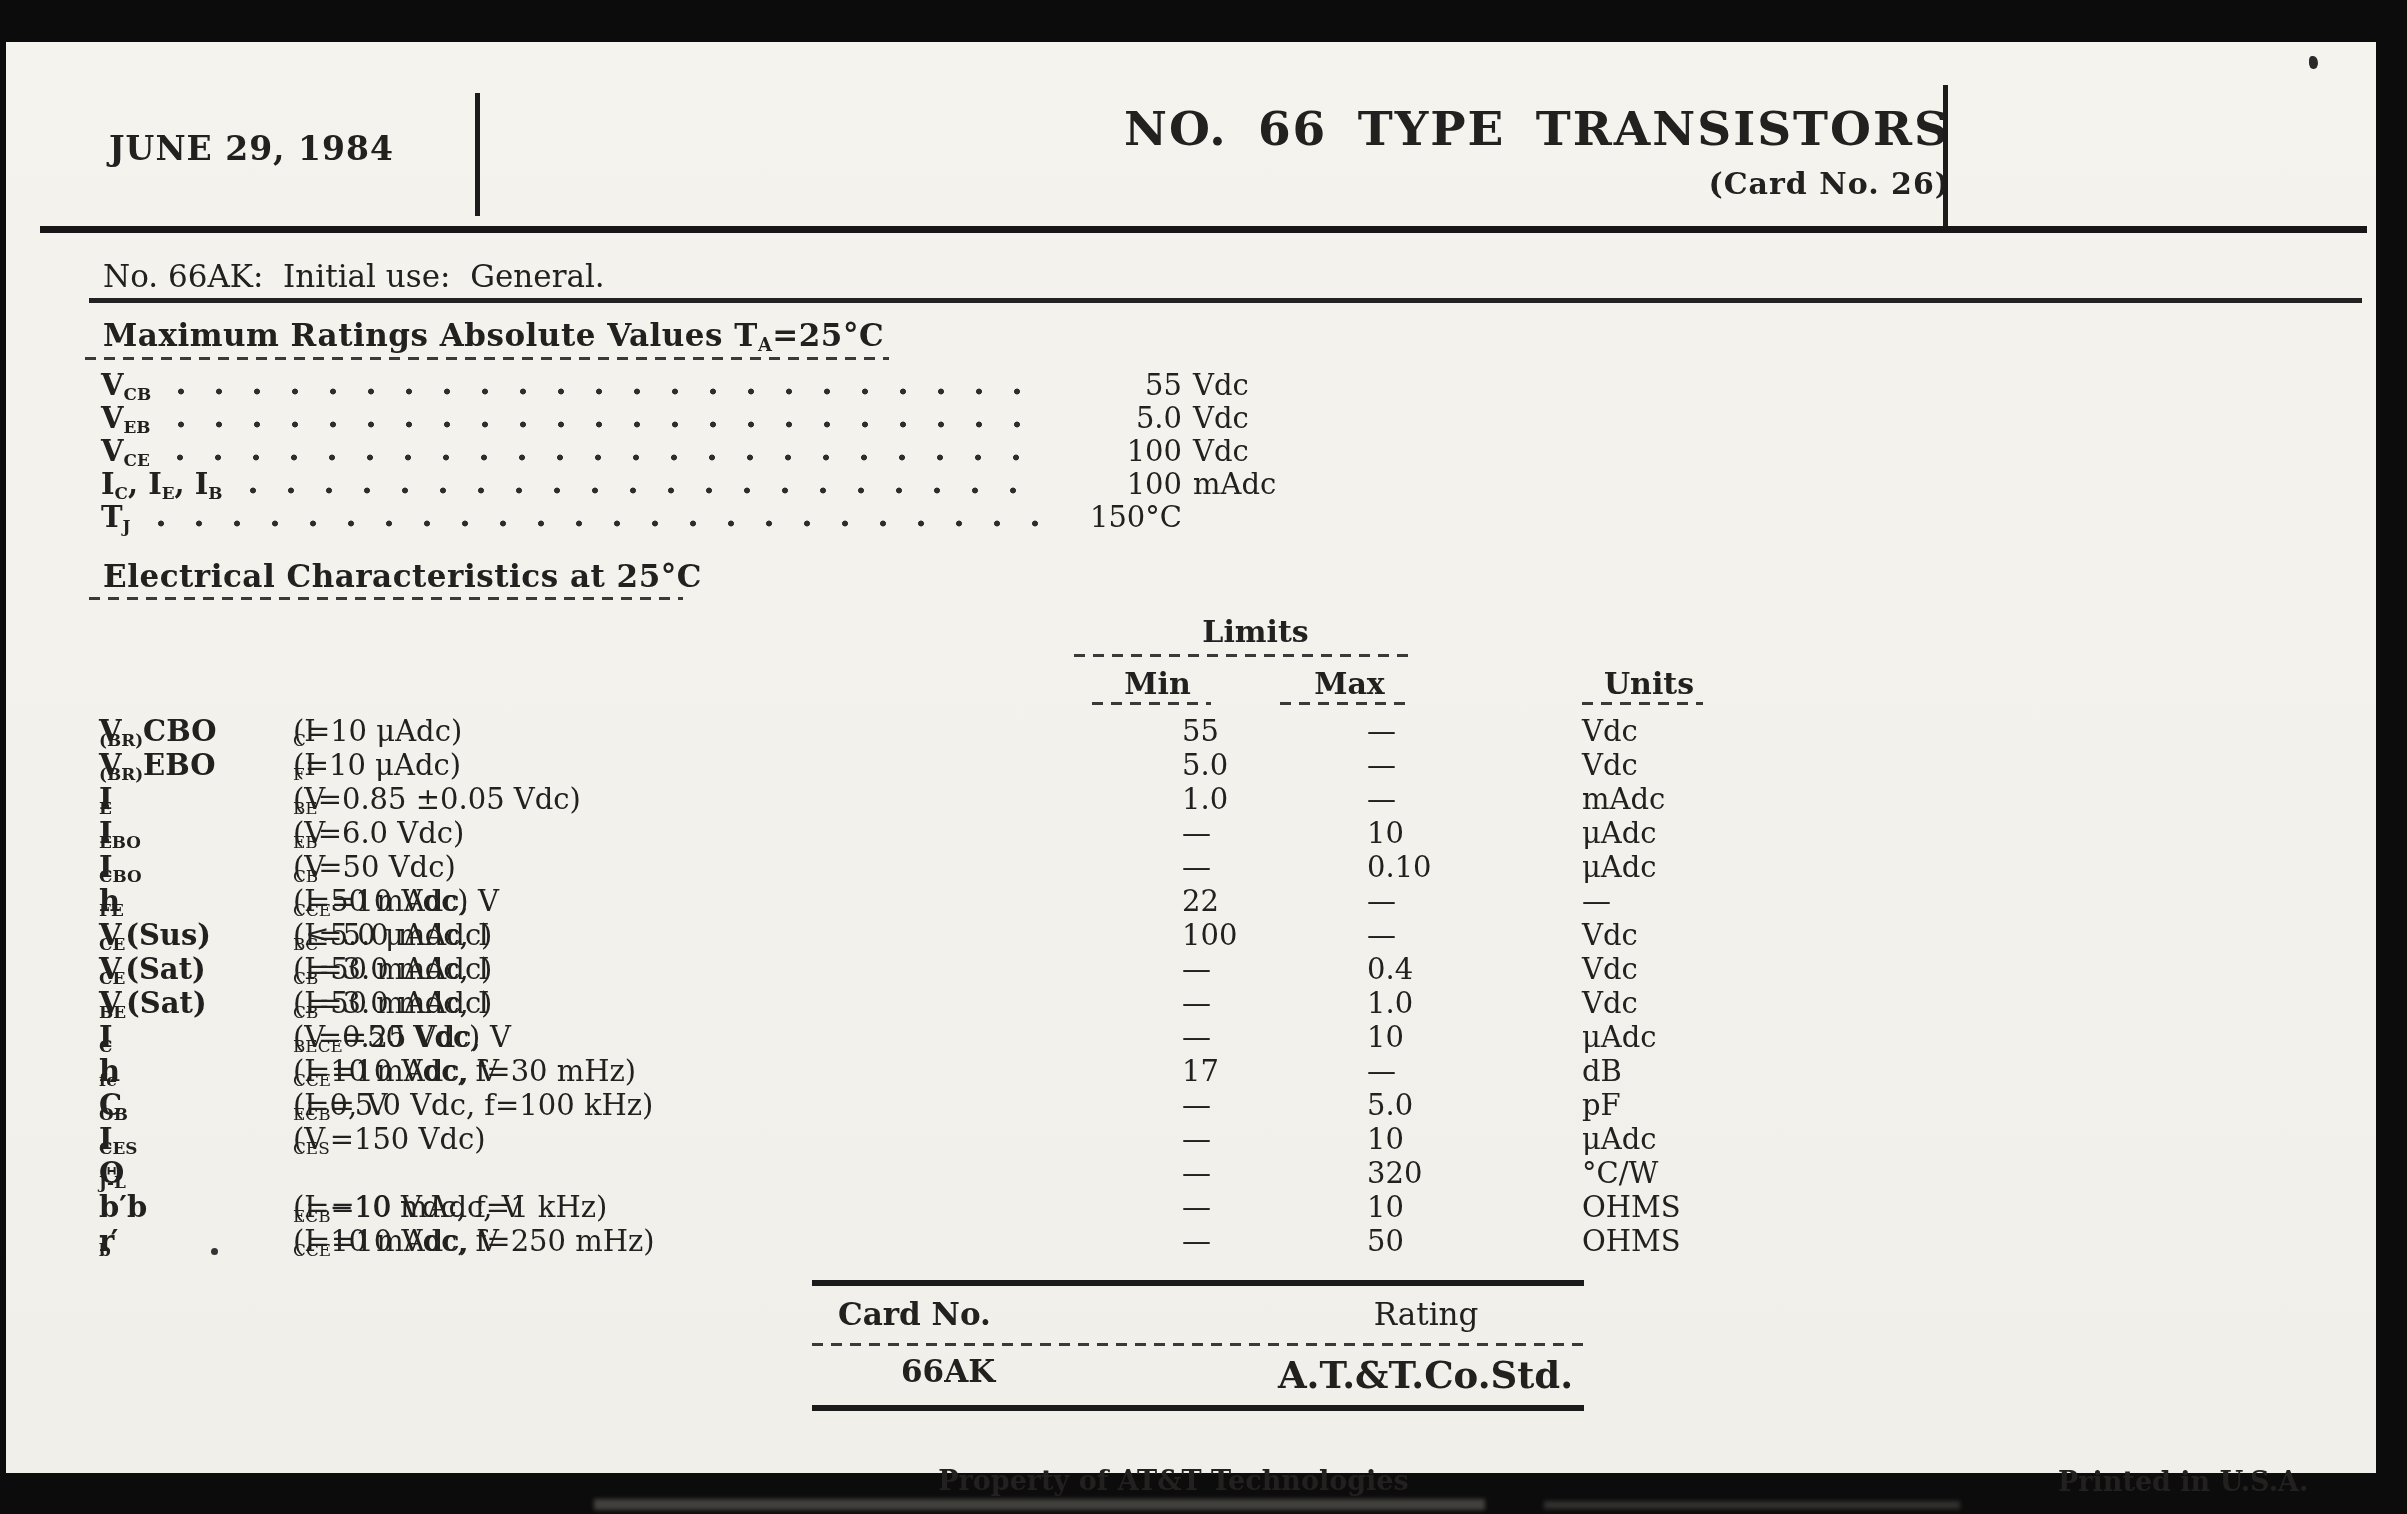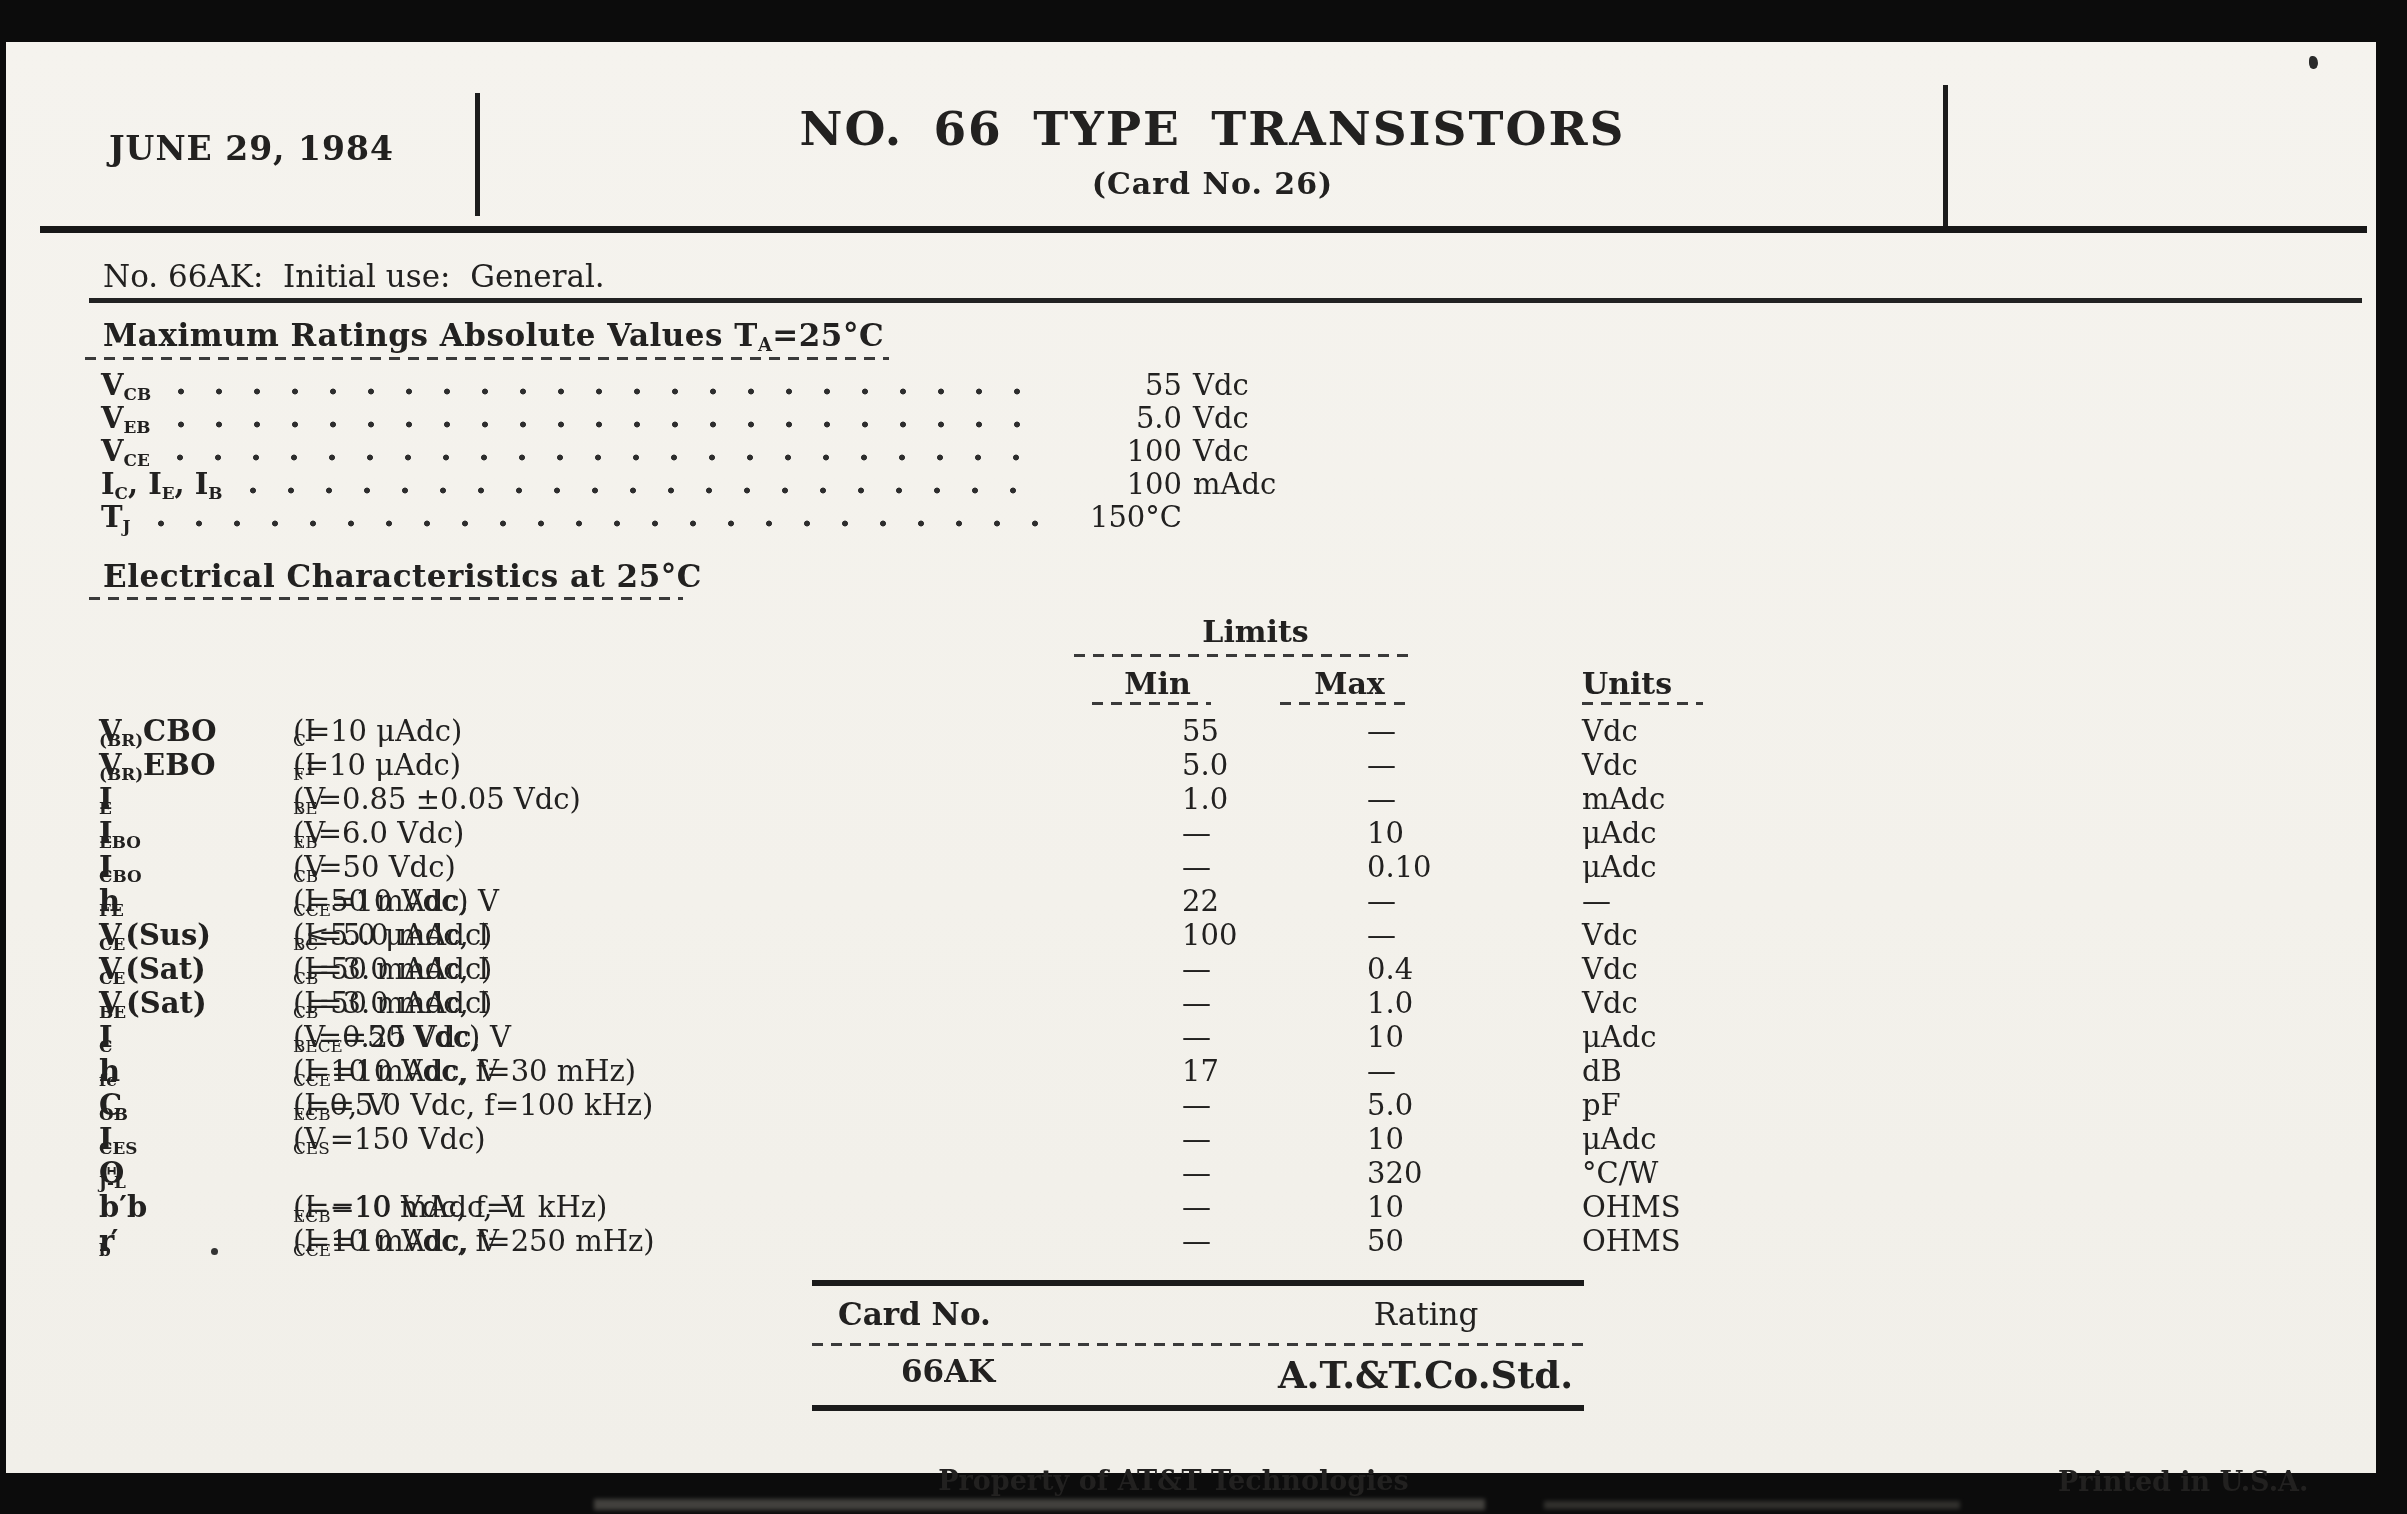--- a/index.html
+++ b/index.html
@@ -12,21 +12,21 @@
   .page{
     position:absolute;left:6px;top:42px;width:2370px;height:1431px;
     background:linear-gradient(180deg,#f5f3ee 0%,#f3f1eb 60%,#f1efe9 100%);
   }
   .abs{position:absolute;}
   sub{font-size:0.58em;vertical-align:-0.28em;line-height:0;}
   
   .date{top:87px;left:103px;font-size:33px;font-weight:bold;letter-spacing:1px;}
   .vline1{left:469px;top:51px;width:5px;height:123px;background:#1c1c1c;}
   .vline2{left:1937px;top:43px;width:5px;height:146px;background:#1c1c1c;}
-  .title-block{left:469px;top:59px;width:1475px;text-align:center;}
+  .title-block{left:469px;top:59px;width:1475px;text-align:right;}
   .doc-title{font-size:47px;font-weight:bold;letter-spacing:2px;word-spacing:12px;}
   .doc-subtitle{font-size:30px;margin-top:10px;font-weight:bold;letter-spacing:1px;}
   .rating-note{left:2020px;top:69px;width:287px;text-align:center;
     font-size:31px;font-weight:bold;line-height:38px;letter-spacing:1px;}
   .rule-thick{left:34px;top:184px;width:2327px;height:7px;background:#171717;}
   
   .type-line{top:216px;left:97px;font-size:31px;font-weight:normal;white-space:pre;}
   .rule-mid{left:83px;top:256px;width:2273px;height:5px;background:#222;}
   .mr-heading{top:275px;left:97px;font-size:31px;font-weight:bold;letter-spacing:0.5px;}
   .dashed{height:3px;background:repeating-linear-gradient(90deg,#3a3a3a 0 11px,rgba(0,0,0,0) 11px 19px);}
@@ -40,21 +40,21 @@
     background-size:38px 7px;background-repeat:repeat-x;background-position:0 0;}
   .r-num{width:119px;text-align:right;line-height:33px;white-space:nowrap;}
   .r-unit{width:134px;text-align:left;padding-left:11px;line-height:33px;white-space:nowrap;}
   
   .ec-heading{top:516px;left:97px;font-size:31px;font-weight:bold;letter-spacing:0.5px;}
   .ec-dash{left:83px;top:555px;width:594px;}
   .limits-label{top:572px;left:1101px;width:297px;text-align:center;font-size:30px;font-weight:bold;}
   .limits-dash{left:1068px;top:612px;width:337px;}
   .col-min{top:624px;left:1082px;width:139px;text-align:center;font-size:30px;font-weight:bold;}
   .col-max{top:624px;left:1269px;width:149px;text-align:center;font-size:30px;font-weight:bold;}
-  .col-units{top:624px;left:1576px;width:134px;font-size:30px;font-weight:bold;}
+  .col-units{top:624px;left:1576px;width:134px;text-align:center;font-size:30px;font-weight:bold;}
   .min-dash{left:1086px;top:660px;width:119px;}
   .max-dash{left:1274px;top:660px;width:127px;}
   .units-dash{left:1576px;top:660px;width:121px;}
   .e-rows{top:672px;left:0;width:100%;}
   .e-row{position:relative;height:34px;font-size:29px;}
   .e-row span{position:absolute;top:0;line-height:34px;white-space:nowrap;}
   .e-param{left:93px;font-weight:bold;}
   .e-cond{left:287px;}
   .e-min{left:1047px;width:129px;text-align:right;}
   .e-max{left:1224px;width:137px;text-align:right;}

